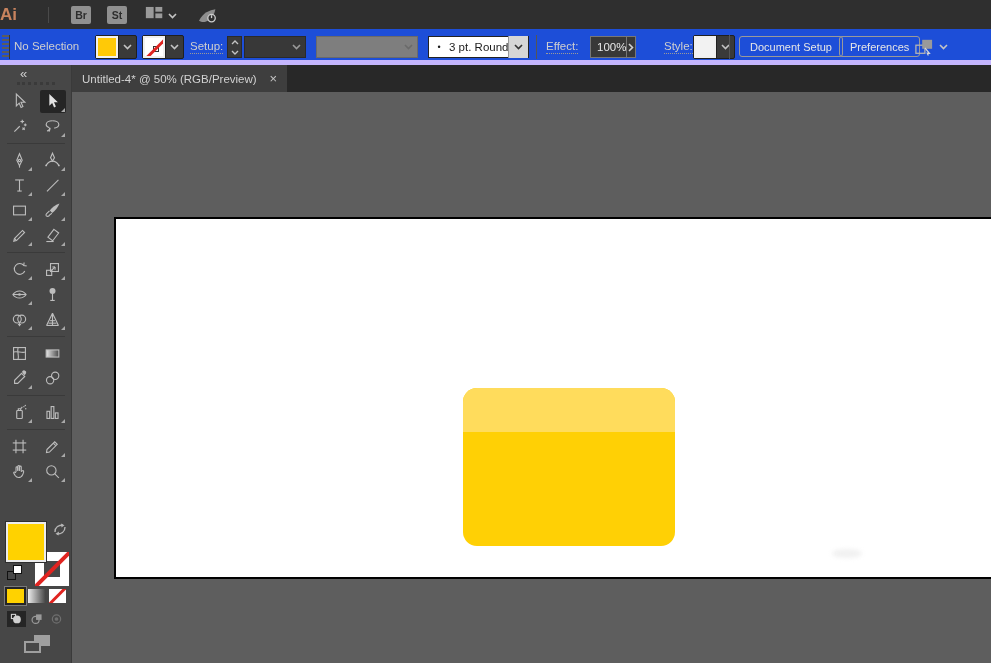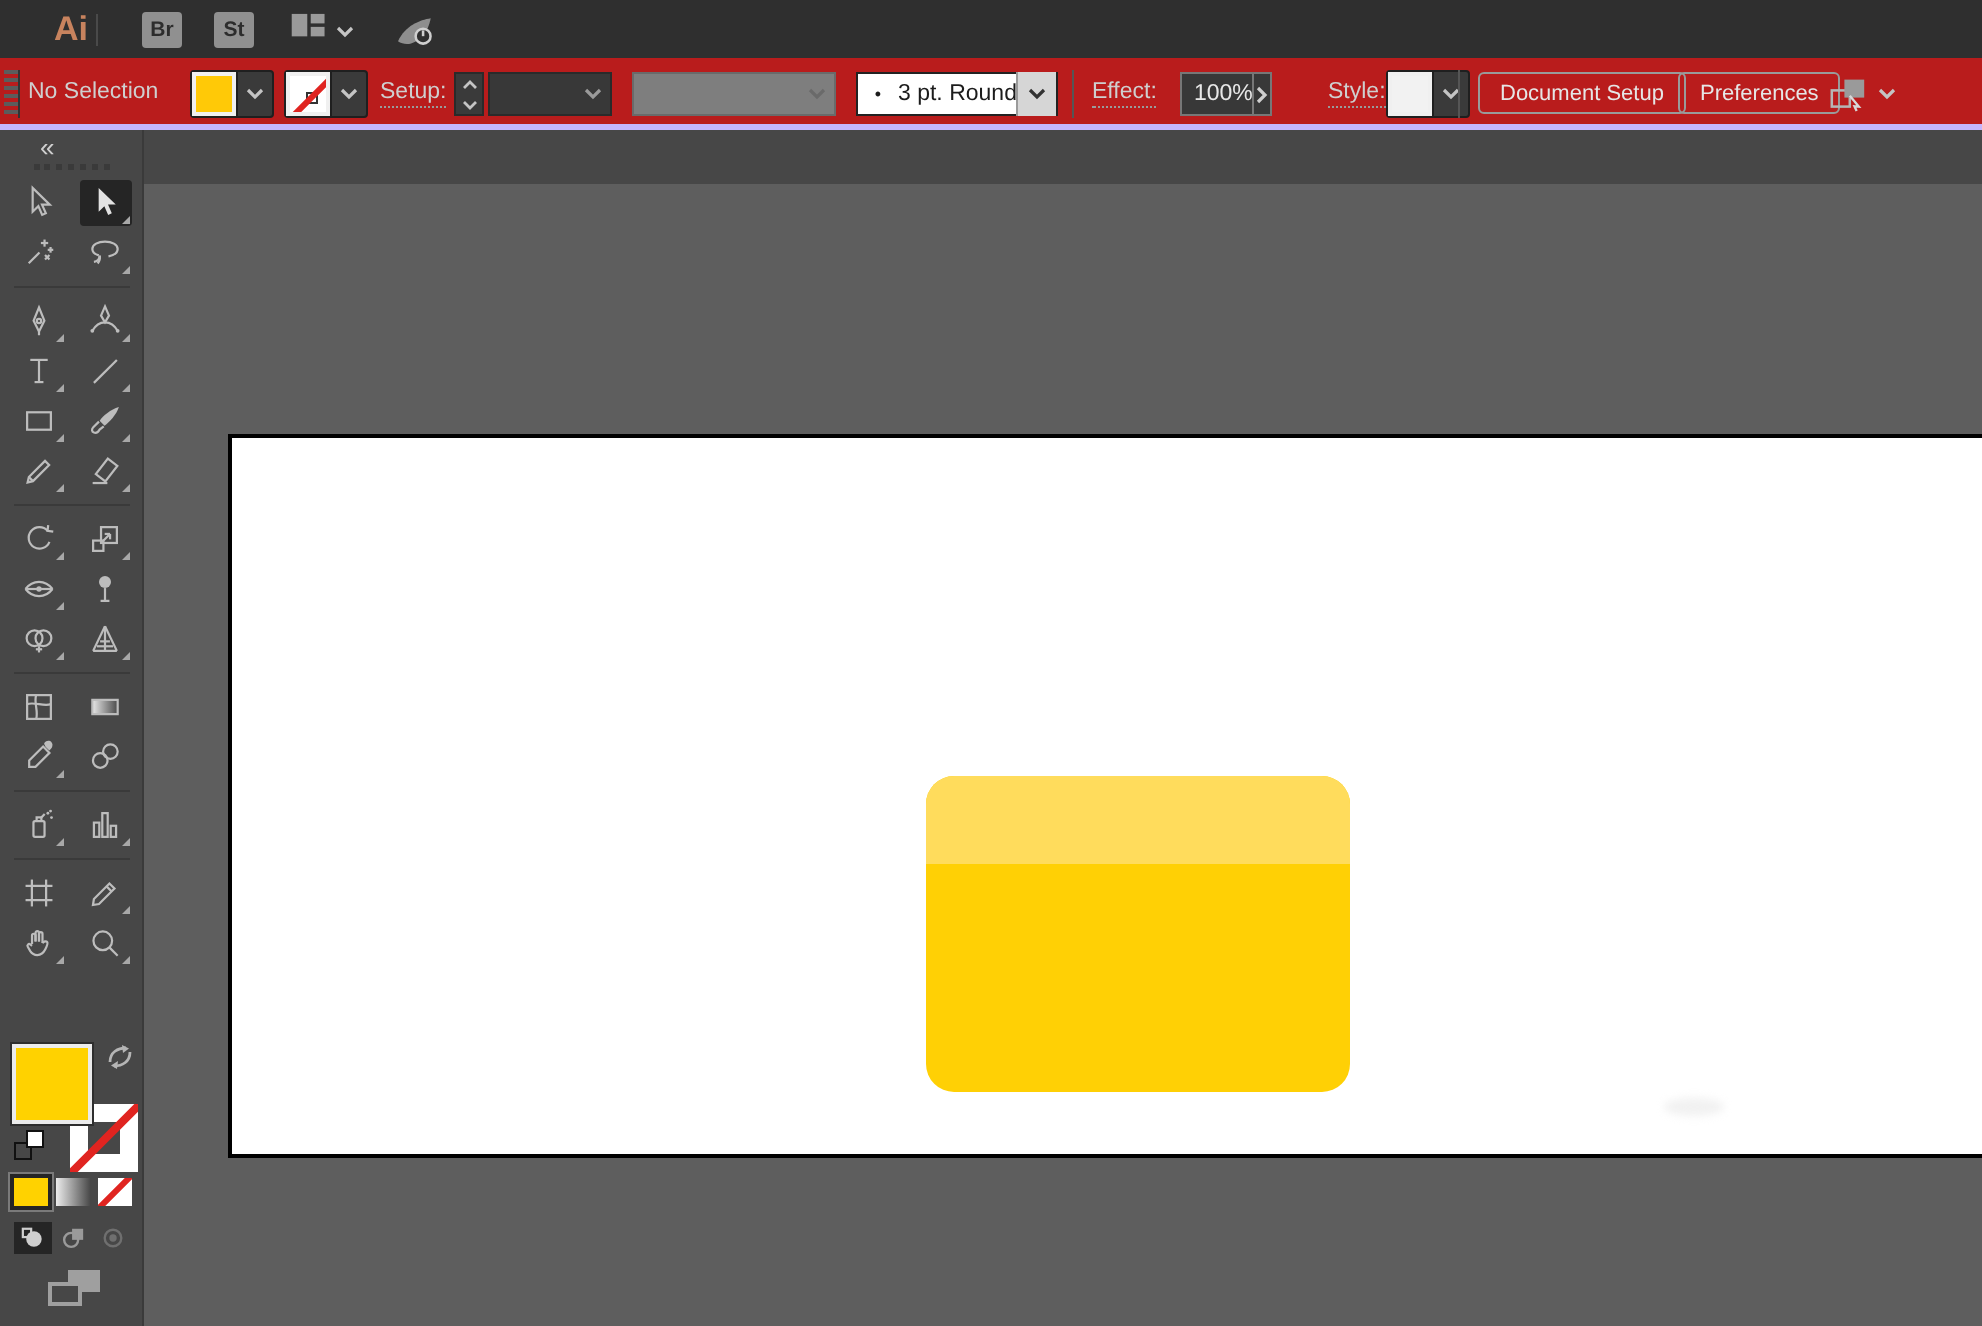--- a/index.html
+++ b/index.html
@@ -4,31 +4,31 @@
 <style>
   * { margin:0; padding:0; box-sizing:border-box; }
   html,body { width:991px; height:663px; overflow:hidden; background:#3f3f3f;
               font-family:"Liberation Sans", sans-serif; }
   #app { position:relative; width:991px; height:663px; background:#474747; }
   .abs { position:absolute; }
 
   
   .menubar { left:0; top:0; width:991px; height:29px; background:#2f2f2f;
              display:flex; align-items:center; color:#d4d4d4; font-size:12.5px; }
-  .logo { width:44px; text-align:right; color:#c8835e; font-weight:bold; font-size:17px; }
+  .logo { width:44px; text-align:left; color:#c8835e; font-weight:bold; font-size:17px; }
   .menu-item { padding:0 11px; cursor:default; }
   .mb-sep { width:1px; height:16px; background:#4a4a4a; margin:0 6px 0 4px; }
   .sq-btn { width:20px; height:18px; background:#909090; color:#2d2d2d; font-weight:bold;
             font-size:10.5px; display:flex; align-items:center; justify-content:center;
             border-radius:2px; margin-left:16px; }
   .mb-icon { margin-left:18px; display:flex; align-items:center; gap:4px; }
 
   
-  .controlbar { left:0; top:29px; width:991px; height:36px; background:#b91c1c;
-                border-bottom:3px solid #c4b5fd; color:#cfcfcf; font-size:11.5px; }
+  .controlbar { left:0; top:29px; width:991px; height:36px; background:#1d4ed8;
+                border-bottom:5px solid #c4b5fd; color:#cfcfcf; font-size:11.5px; }
   .cb { position:absolute; }
   .grip-v { left:2px; top:6px; width:8px; height:24px;
             background:repeating-linear-gradient(180deg,#5c5c5c 0 2px,transparent 2px 4px);
             border-right:1px solid #333; }
   .cb-label { top:11px; }
   .dotted { border-bottom:1px dotted #9a9a9a; padding-bottom:1px; }
   .swatch-combo { top:6px; height:24px; display:flex; border:1px solid #1f1f1f;
                   border-radius:2px; background:#3a3a3a; }
   .swatch-box { width:22px; height:22px; background:#fff; border:2px solid #f0f0f0;
                 position:relative; overflow:hidden; }
@@ -549,20 +549,26 @@
       </div>
     </div>
 
     <div class="smode">
       <div class="sm-back"></div>
       <div class="sm-front"></div>
     </div>
   </div>
 
   <div class="doc abs">
+    <div class="tabbar">
+      <div class="tab">
+        <span>Untitled-4* @ 50% (RGB/Preview)</span>
+        <span class="tab-close">×</span>
+      </div>
+    </div>
     <div class="canvas">
       <div class="artboard">
         <div class="shape" style="background: rgb(255, 208, 5);">
           <div class="shape-band" style="background: rgb(255, 220, 92);"></div>
         </div>
         <div class="smudge"></div>
       </div>
     </div>
   </div>
 

